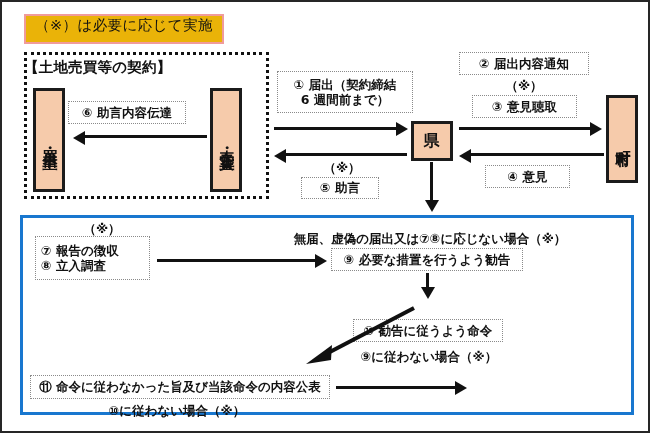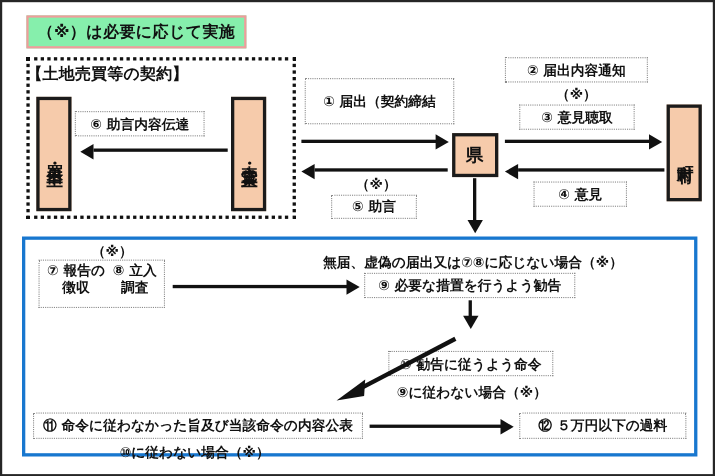--- a/index.html
+++ b/index.html
@@ -18,23 +18,23 @@
     border: 2px solid #262626;
   }
   
   .abs { position: absolute; box-sizing: border-box; }
 
   
   .legend {
     left: 22px; top: 12px;
     width: 200px; height: 30px;
     border: 2px solid #f09b9b;
-    background: #86efac;
-    display: flex; align-items: center; justify-content: center;
-    font-size: 14.5px; font-weight: bold; color: #111111;
+    background: #eab308;
+    display: flex; align-items: flex-start; justify-content: center;
+    font-size: 14.5px; font-weight: normal; color: #111111;
     letter-spacing: 0.4px;
   }
 
   
   .contract-group {
     left: 22px; top: 50px;
     width: 245px; height: 147px;
     border: 3px dotted #111111;
     background: #ffffff;
   }
@@ -65,21 +65,21 @@
   
   .lbl {
     border: 1px dotted #8a8a8a;
     background: #ffffff;
     display: flex; align-items: center; justify-content: center;
     font-size: 12.5px; font-weight: bold; color: #111111;
     text-align: center;
     line-height: 1.22;
     padding: 1px 3px;
   }
-  .lbl.multi { display: flex; flex-direction: row; justify-content: center; }
+  .lbl.multi { display: flex; flex-direction: column; justify-content: center; }
 
   
   .cap {
     font-size: 12.5px; font-weight: bold; color: #111111;
     text-align: center; white-space: nowrap;
   }
 
   
   .arrow-line { background: #111111; }
   .h-line { height: 3px; }
@@ -123,20 +123,21 @@
   </div>
 
   <div class="abs lbl" style="left:66px; top:99px; width:118px; height:23px;">
     <span>⑥ 助言内容伝達</span>
   </div>
   <div class="abs arrow-line h-line" style="left:83px; top:133px; width:122px;"></div>
   <div class="abs head head-left" style="left:71px; top:129px;"></div>
 
   <div class="abs lbl multi" style="left:275px; top:69px; width:136px; height:42px;">
     <span>① 届出（契約締結</span>
+    <span>6 週間前まで）</span>
   </div>
 
   <div class="abs arrow-line h-line" style="left:272px; top:125px; width:123px;"></div>
   <div class="abs head head-right" style="left:394px; top:120px;"></div>
 
   <div class="abs arrow-line h-line" style="left:284px; top:151px; width:121px;"></div>
   <div class="abs head head-left" style="left:272px; top:147px;"></div>
   <div class="abs cap" style="left:300px; top:158px; width:80px;">（※）</div>
   <div class="abs lbl" style="left:299px; top:175px; width:78px; height:22px;">
     <span>⑤ 助言</span>
@@ -202,17 +203,14 @@
   </svg>
 
   <div class="abs cap" style="left:55px; top:356px; width:240px; text-align:center;margin-top:45px;">⑩に従わない場合（※）</div>
   <div class="abs lbl" style="left:28px; top:373px; width:300px; height:24px;">
     <span>⑪ 命令に従わなかった旨及び当該命令の内容公表</span>
   </div>
 
   <div class="abs arrow-line h-line" style="left:334px; top:384px; width:120px;"></div>
   <div class="abs head head-right" style="left:453px; top:379px;"></div>
 
-  <div class="abs lbl" style="left:470px; top:373px; width:152px; height:24px;">
-    <span>⑫ ５万円以下の過料</span>
-  </div>
 
 </div>
 
 </body></html>

